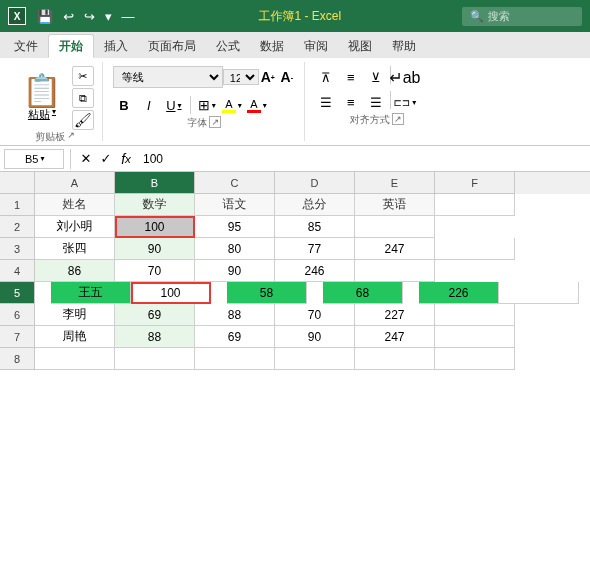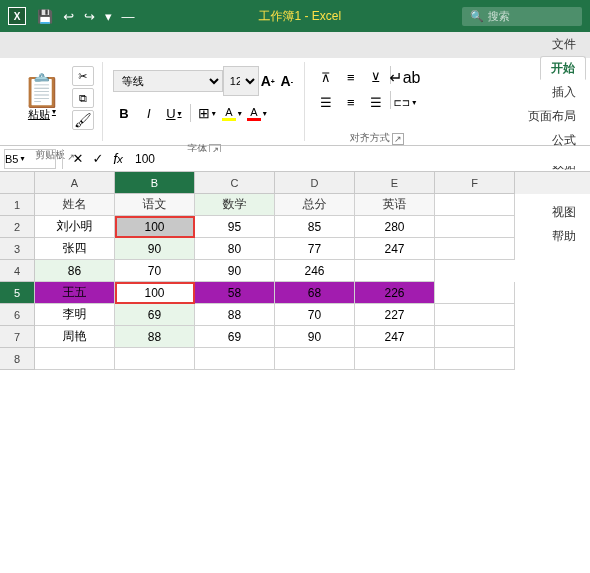--- a/index.html
+++ b/index.html
@@ -60,21 +60,20 @@
       cursor: pointer;
       padding: 2px 3px;
       border-radius: 2px;
     }
     .ribbon-tabs {
       display: flex;
       background: #e8e8e8;
       height: 26px;
       align-items: flex-end;
       padding: 0 4px;
-      flex-direction: column;
     }
     .ribbon-tab {
       padding: 4px 10px;
       font-size: 12px;
       cursor: pointer;
       border-radius: 3px 3px 0 0;
       color: #333;
       height: 24px;
       display: flex;
       align-items: center;
@@ -106,23 +105,23 @@
     .ribbon-group:last-child { border-right: none; }
     .ribbon-group-content {
       display: flex;
       flex: 1;
       align-items: center;
       gap: 4px;
     }
     .ribbon-group-label {
       font-size: 10px;
       color: #666;
-      margin-top: 18px;
-      display: flex;
-      align-items: flex-end;
+      margin-top: 0;
+      display: flex;
+      align-items: flex-start;
       gap: 2px;
     }
 
     
     .paste-btn {
       display: flex;
       flex-direction: column;
       align-items: center;
       cursor: pointer;
       padding: 4px 6px;
@@ -155,21 +154,21 @@
       border: 1px solid #ccc;
       padding: 1px 4px;
       font-size: 11px;
       height: 22px;
       width: 110px;
     }
     .font-size-selector {
       border: 1px solid #ccc;
       padding: 1px 2px;
       font-size: 11px;
-      height: 30px;
+      height: 16px;
       width: 36px;
     }
     .font-size-btns {
       display: flex;
       gap: 1px;
     }
     .icon-btn {
       width: 18px; height: 18px;
       border: none; background: none;
       cursor: pointer;
@@ -203,24 +202,24 @@
     .formula-bar {
       display: flex;
       align-items: center;
       height: 26px;
       border-bottom: 1px solid #c8c8c8;
       background: #fff;
       padding: 0 4px;
       gap: 4px;
     }
     .cell-ref {
-      width: 52px;
+      width: 60px;
       border: 1px solid #ccc;
       height: 20px;
-      padding: 0 0;
+      padding: 0 20px;
       font-size: 11px;
       display: flex;
       align-items: center;
     }
     .formula-divider {
       width: 1px;
       height: 20px;
       background: #ccc;
       margin: 0 2px;
     }
@@ -311,21 +310,22 @@
     }
     .sheet-cell.header-cell {
       background: #f7f7f7;
       color: #333;
       font-weight: normal;
     }
     .sheet-cell.selected-col {
       background: #e8f5e9;
     }
     .sheet-cell.selected-row {
-      background: #a21caf;
+      background: #22c55e;
+      margin-left: 16px;
     }
     .sheet-cell.active {
       background: #fff;
       outline: 2px solid #217346;
       outline-offset: -2px;
       z-index: 2;
     }
     .sheet-cell.highlighted {
       background: #c8c8c8;
     }
@@ -492,34 +492,33 @@
     <div class="col-header col-b selected">B</div>
     <div class="col-header col-c">C</div>
     <div class="col-header col-d">D</div>
     <div class="col-header col-e">E</div>
     <div class="col-header col-f">F</div>
   </div>
 
   <div class="sheet-row">
     <div class="row-header">1</div>
     <div class="sheet-cell col-a header-cell">姓名</div>
+    <div class="sheet-cell col-b header-cell selected-col">数学</div>
     <div class="sheet-cell col-c header-cell">语文</div>
-    <div class="sheet-cell col-b header-cell selected-col">数学</div>
     <div class="sheet-cell col-e header-cell">总分</div>
     <div class="sheet-cell col-d header-cell">英语</div>
     <div class="sheet-cell col-f"></div>
   </div>
 
   <div class="sheet-row">
     <div class="row-header">2</div>
     <div class="sheet-cell col-a">刘小明</div>
     <div class="sheet-cell col-b highlighted red-border" style="background:#c8c8c8;">100</div>
     <div class="sheet-cell col-c">95</div>
     <div class="sheet-cell col-d">85</div>
-    <div class="sheet-cell col-e">280</div>
     <div class="sheet-cell col-f"></div>
   </div>
 
   <div class="sheet-row">
     <div class="row-header">3</div>
     <div class="sheet-cell col-a">张四</div>
     <div class="sheet-cell col-b selected-col">90</div>
     <div class="sheet-cell col-c">80</div>
     <div class="sheet-cell col-d">77</div>
     <div class="sheet-cell col-e">247</div>

